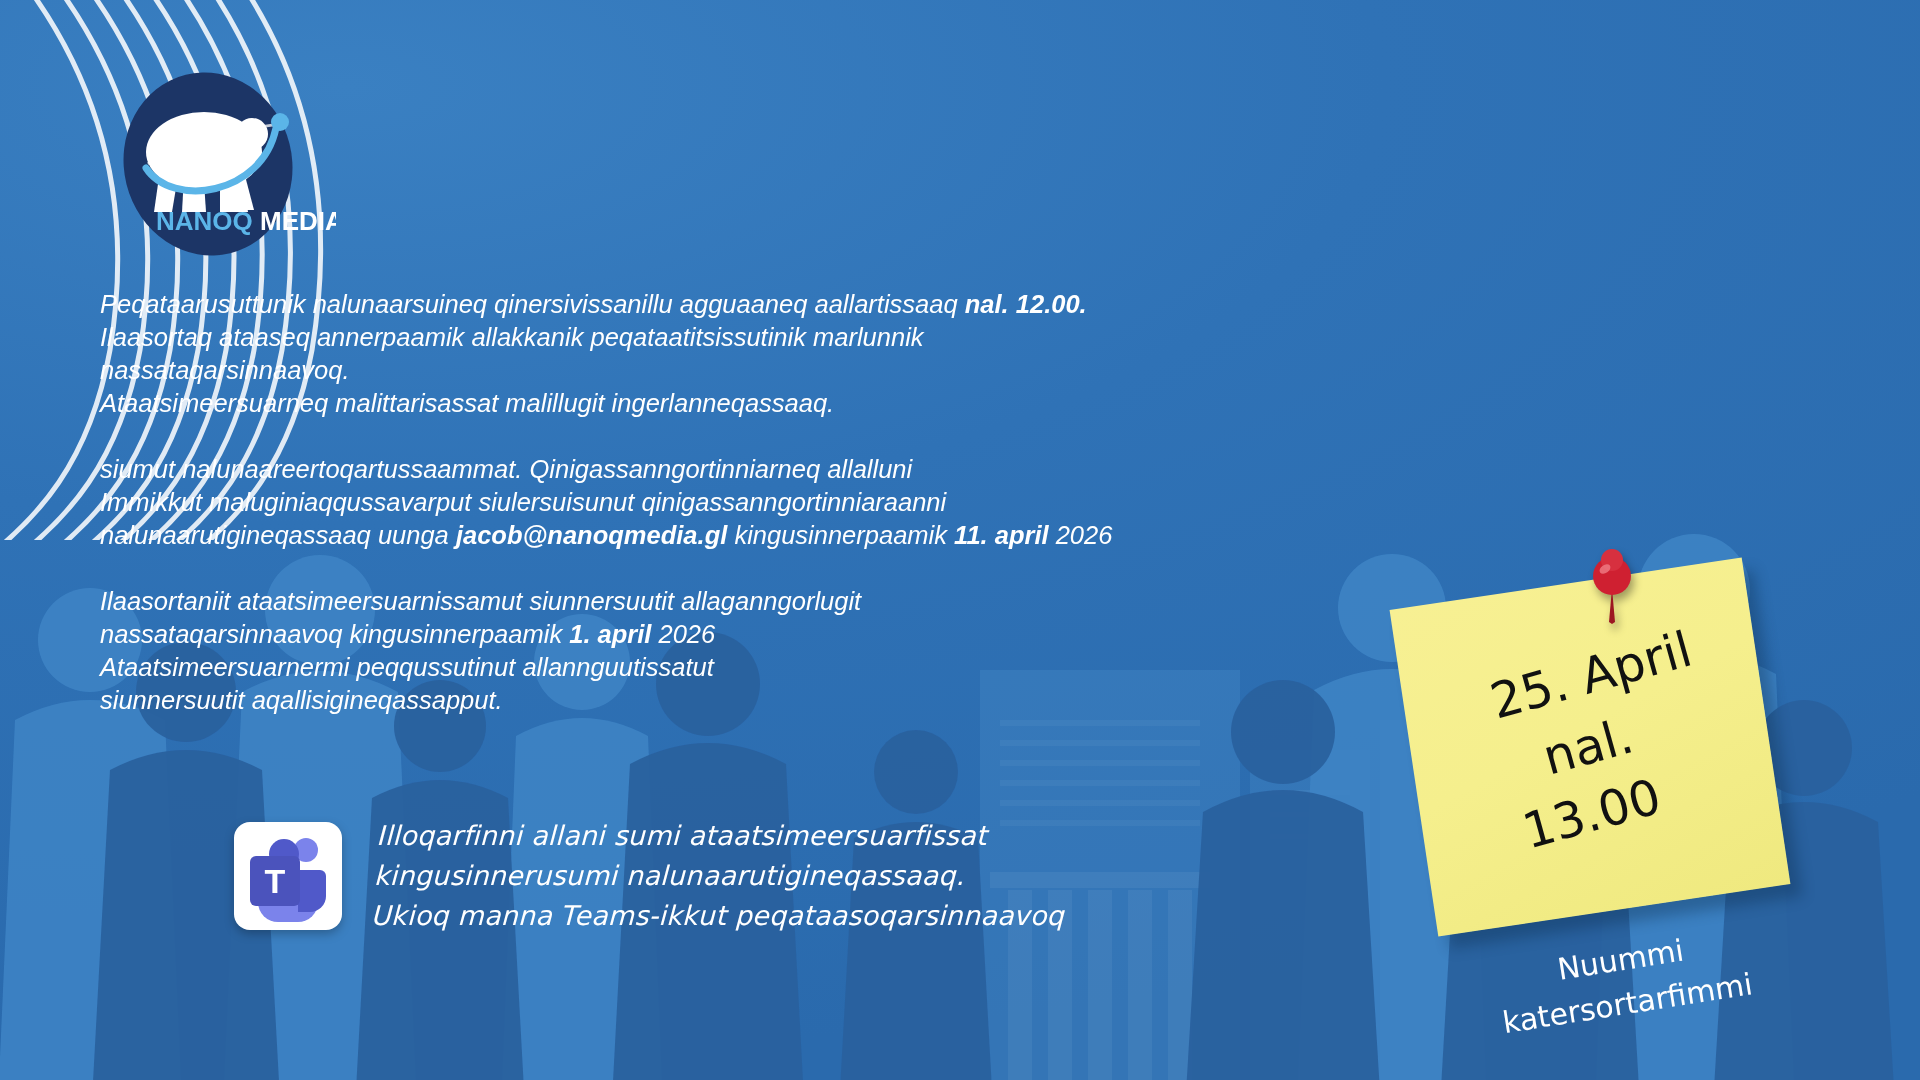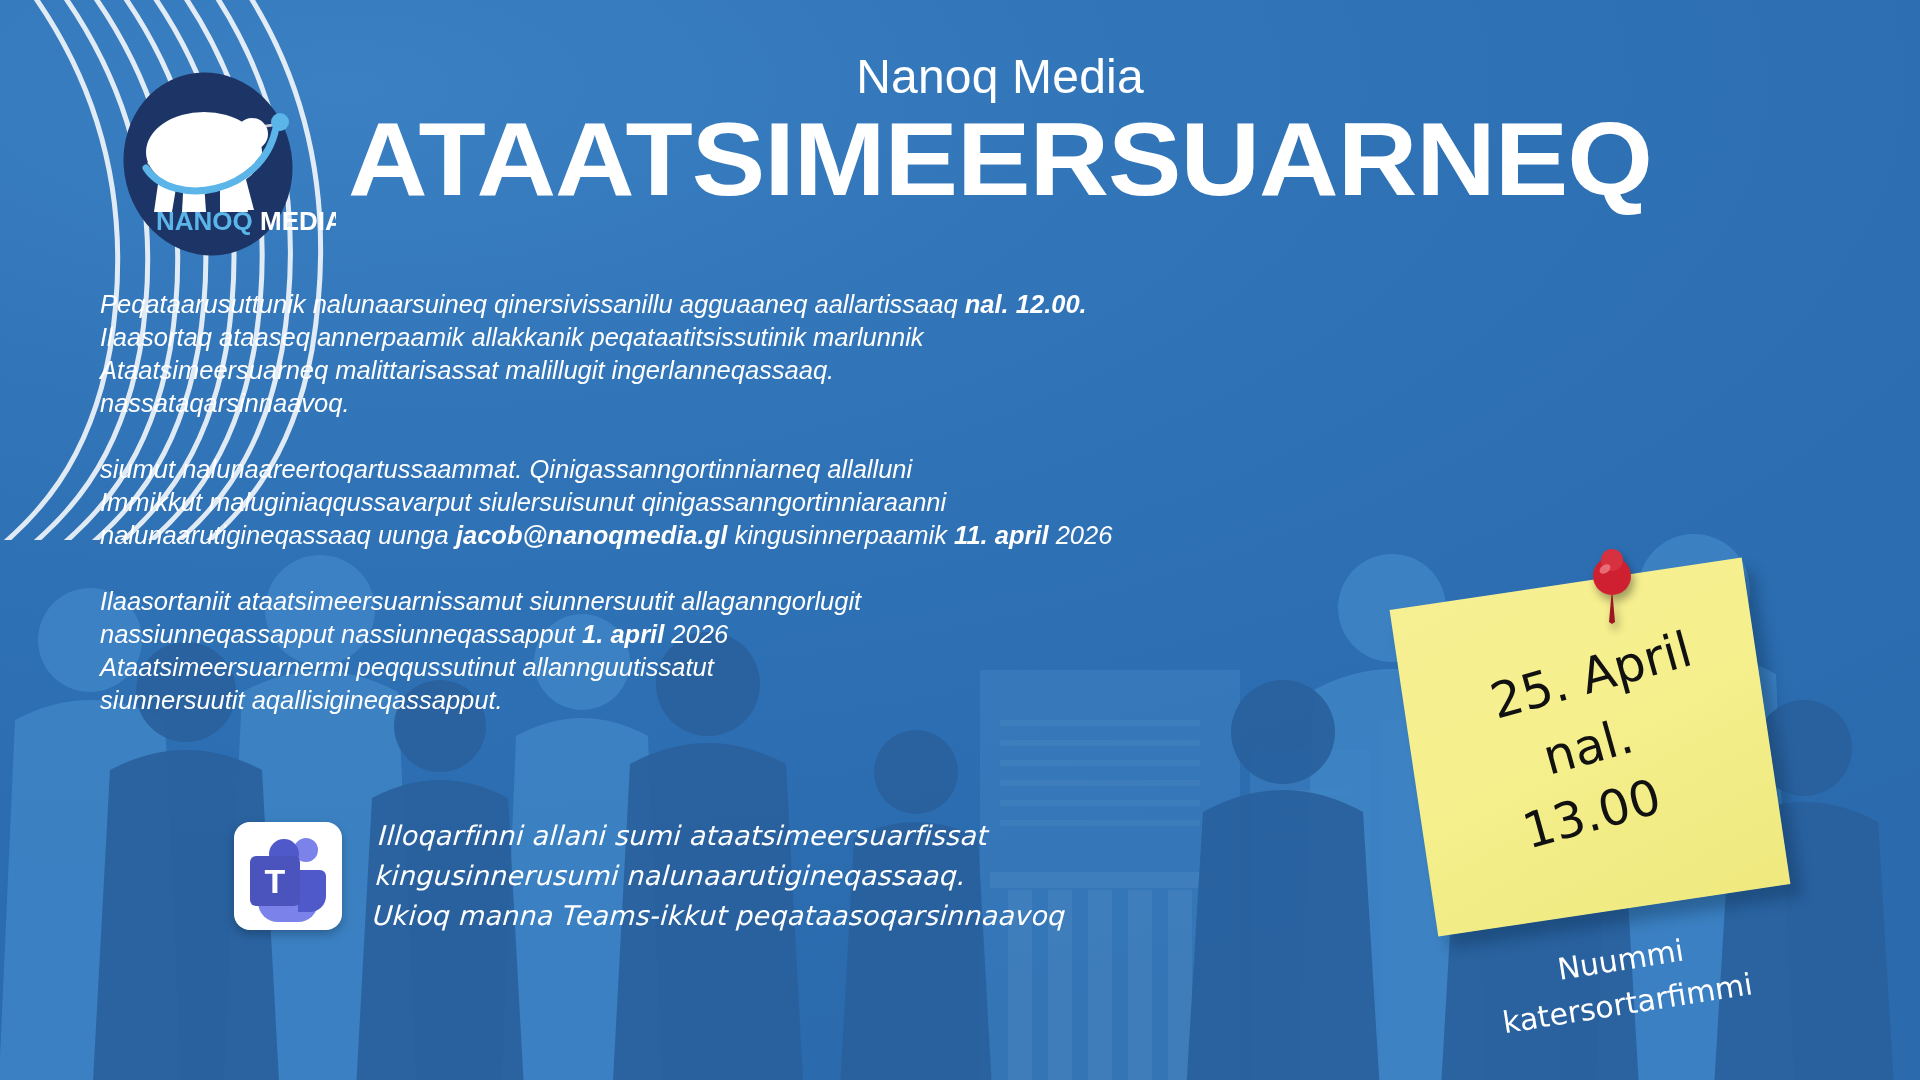--- a/index.html
+++ b/index.html
@@ -234,42 +234,38 @@
       </g>
 
       <path d="M34 96 C 60 136, 150 124, 164 56" stroke="#5bb5e8" stroke-width="7" fill="none" stroke-linecap="round"></path>
       <path d="M36 92 C 70 64, 140 56, 168 52" stroke="#ffffff" stroke-width="3" fill="none" opacity="0.75"></path>
       <circle cx="168" cy="50" r="9" fill="#5bb5e8"></circle>
       <text x="44" y="158" font-family="Liberation Sans, sans-serif" font-size="26" font-weight="700" fill="#5bb5e8">NANOQ</text>
       <text x="148" y="158" font-family="Liberation Sans, sans-serif" font-size="26" font-weight="700" fill="#ffffff">MEDIA</text>
     </svg>
   </div>
 
-  <div class="header">
-    <div class="brand">Nanoq Media</div>
-    <div class="headline">ATAATSIMEERSUARNEQ</div>
-  </div>
 
   <div class="body-copy" id="body-copy">
       <div class="para">
         <div class="line"><span>Peqataarusuttunik nalunaarsuineq qinersivissanillu agguaaneq aallartissaaq </span><b>nal. 12.00.</b></div>
         <div class="line"><span>Ilaasortaq ataaseq annerpaamik allakkanik peqataatitsissutinik marlunnik</span></div>
+        <div class="line"><span>nassataqarsinnaavoq.</span></div>
         <div class="line"><span>Ataatsimeersuarneq malittarisassat malillugit ingerlanneqassaaq.</span></div>
-        <div class="line"><span>nassataqarsinnaavoq.</span></div>
       </div>
       <div class="gap"></div>
       <div class="para">
         <div class="line"><span>siumut nalunaareertoqartussaammat. Qinigassanngortinniarneq allalluni</span></div>
         <div class="line"><span>Immikkut maluginiaqqussavarput siulersuisunut qinigassanngortinniaraanni</span></div>
         <div class="line"><span>nalunaarutigineqassaaq uunga </span><b>jacob@nanoqmedia.gl</b><span> kingusinnerpaamik </span><b>11. april</b><span> 2026</span></div>
       </div>
       <div class="gap"></div>
       <div class="para">
         <div class="line"><span>Ilaasortaniit ataatsimeersuarnissamut siunnersuutit allaganngorlugit</span></div>
-        <div class="line"><span>nassiunneqassapput nassiunneqassapput </span><b>1. april</b><span> 2026</span></div>
+        <div class="line"><span>nassataqarsinnaavoq kingusinnerpaamik </span><b>1. april</b><span> 2026</span></div>
         <div class="line"><span>Ataatsimeersuarnermi peqqussutinut allannguutissatut</span></div>
         <div class="line"><span>siunnersuutit aqallisigineqassapput.</span></div>
       </div>
     </div>
 
   <div class="teams-block">
     <div class="teams-icon">
       <svg viewBox="0 0 112 112" xmlns="http://www.w3.org/2000/svg">
         <rect x="2" y="2" width="108" height="108" rx="16" fill="#ffffff"></rect>
         <circle cx="74" cy="30" r="12" fill="#7b83eb"></circle>

